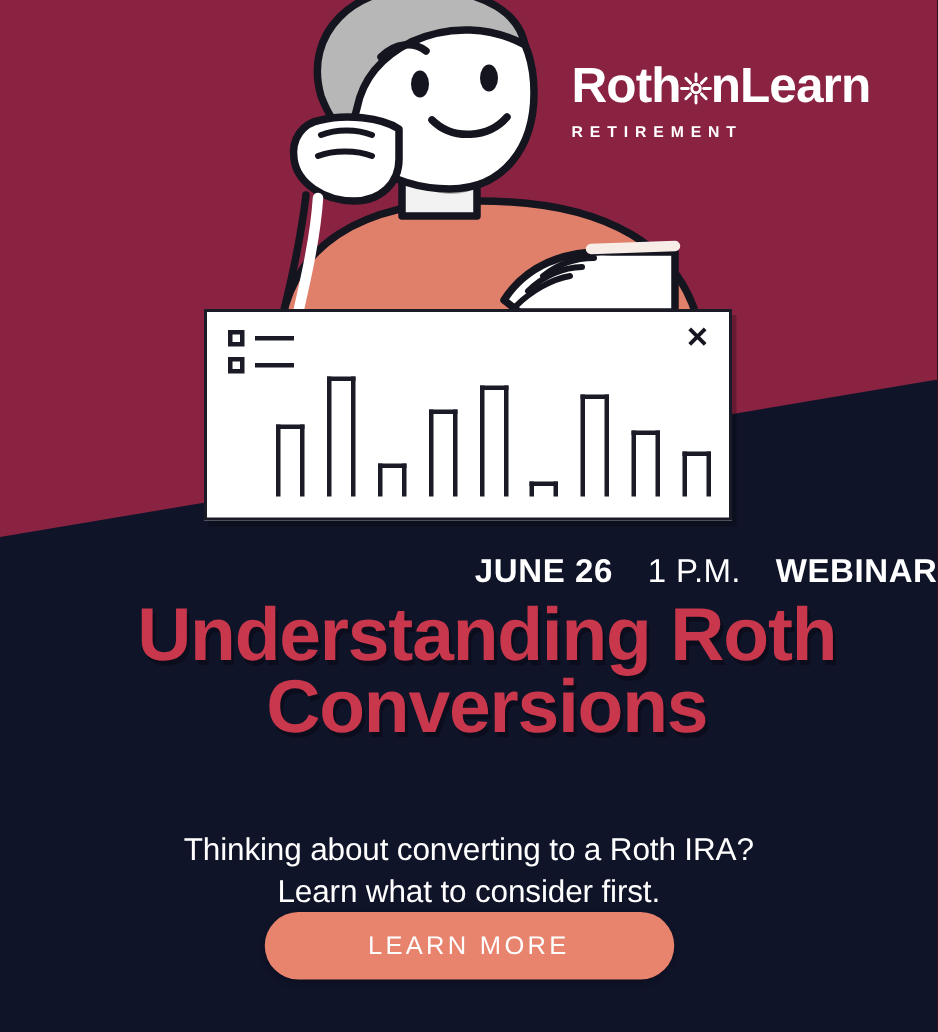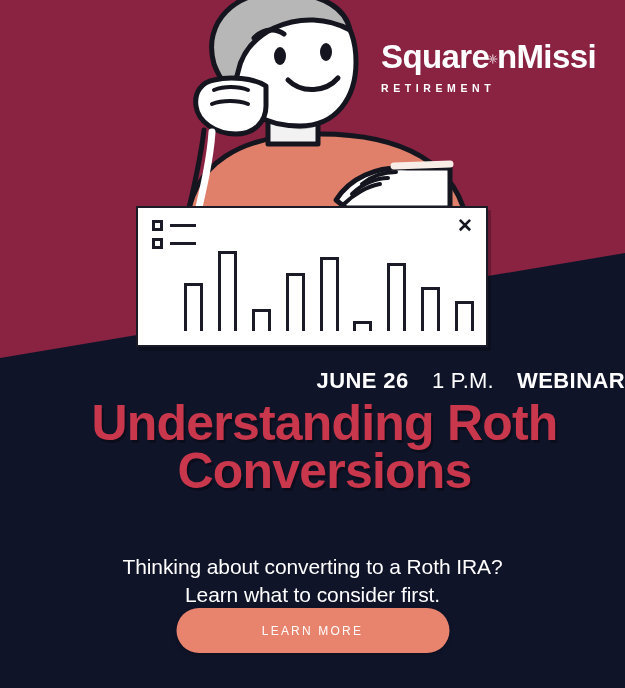--- a/index.html
+++ b/index.html
@@ -188,21 +188,21 @@
     left: 50%;
     top: 608px;
     transform: translateX(-50%);
     width: 273px;
     height: 45px;
     background: #E8836E;
     border: none;
     border-radius: 999px;
     color: #ffffff;
     font-family: "Liberation Sans", sans-serif;
-    font-size: 12px;
+    font-size: 17px;
     font-weight: 400;
     letter-spacing: 2.2px;
     cursor: pointer;
     box-shadow: 0 2px 4px rgba(0,0,0,0.25);
   }
 </style>
 </head>
 <body>
 
 <div id="banner">
@@ -240,38 +240,38 @@
       <path d="M212 190 C222 182 234 178 246 178" fill="none" stroke="#15151F" stroke-width="4" stroke-linecap="round"></path>
       <path d="M202 200 C212 190 226 184 238 184" fill="none" stroke="#15151F" stroke-width="4" stroke-linecap="round"></path>
       <path d="M194 210 C204 200 218 192 230 190" fill="none" stroke="#15151F" stroke-width="4" stroke-linecap="round"></path>
 
       <path d="M244 172 L300 170" fill="none" stroke="#F7EDE6" stroke-width="7" stroke-linecap="round"></path>
     </svg>
   </div>
 
   <div class="logo">
     <div class="logo-word">
-      <span>Square</span>
+      <span>Roth</span>
       <span class="logo-star">
         <svg viewBox="0 0 24 24" xmlns="http://www.w3.org/2000/svg">
           <g stroke="#ffffff" stroke-width="2.1" stroke-linecap="round">
             <line x1="12" y1="1.5" x2="12" y2="6.4"></line>
             <line x1="12" y1="17.6" x2="12" y2="22.5"></line>
             <line x1="1.5" y1="12" x2="6.4" y2="12"></line>
             <line x1="17.6" y1="12" x2="22.5" y2="12"></line>
             <line x1="4.6" y1="4.6" x2="8.1" y2="8.1"></line>
             <line x1="15.9" y1="15.9" x2="19.4" y2="19.4"></line>
             <line x1="4.6" y1="19.4" x2="8.1" y2="15.9"></line>
             <line x1="15.9" y1="8.1" x2="19.4" y2="4.6"></line>
           </g>
           <circle cx="12" cy="12" r="3.1" fill="none" stroke="#ffffff" stroke-width="2.1"></circle>
         </svg>
       </span>
       <span>n</span>
-      <span>Missi</span>
+      <span>Learn</span>
     </div>
     <div class="logo-sub">RETIREMENT</div>
   </div>
 
   <div class="card">
     <div class="legend-icon">
       <div class="legend-row">
         <span class="legend-sq"></span>
         <span class="legend-dash"></span>
       </div>

